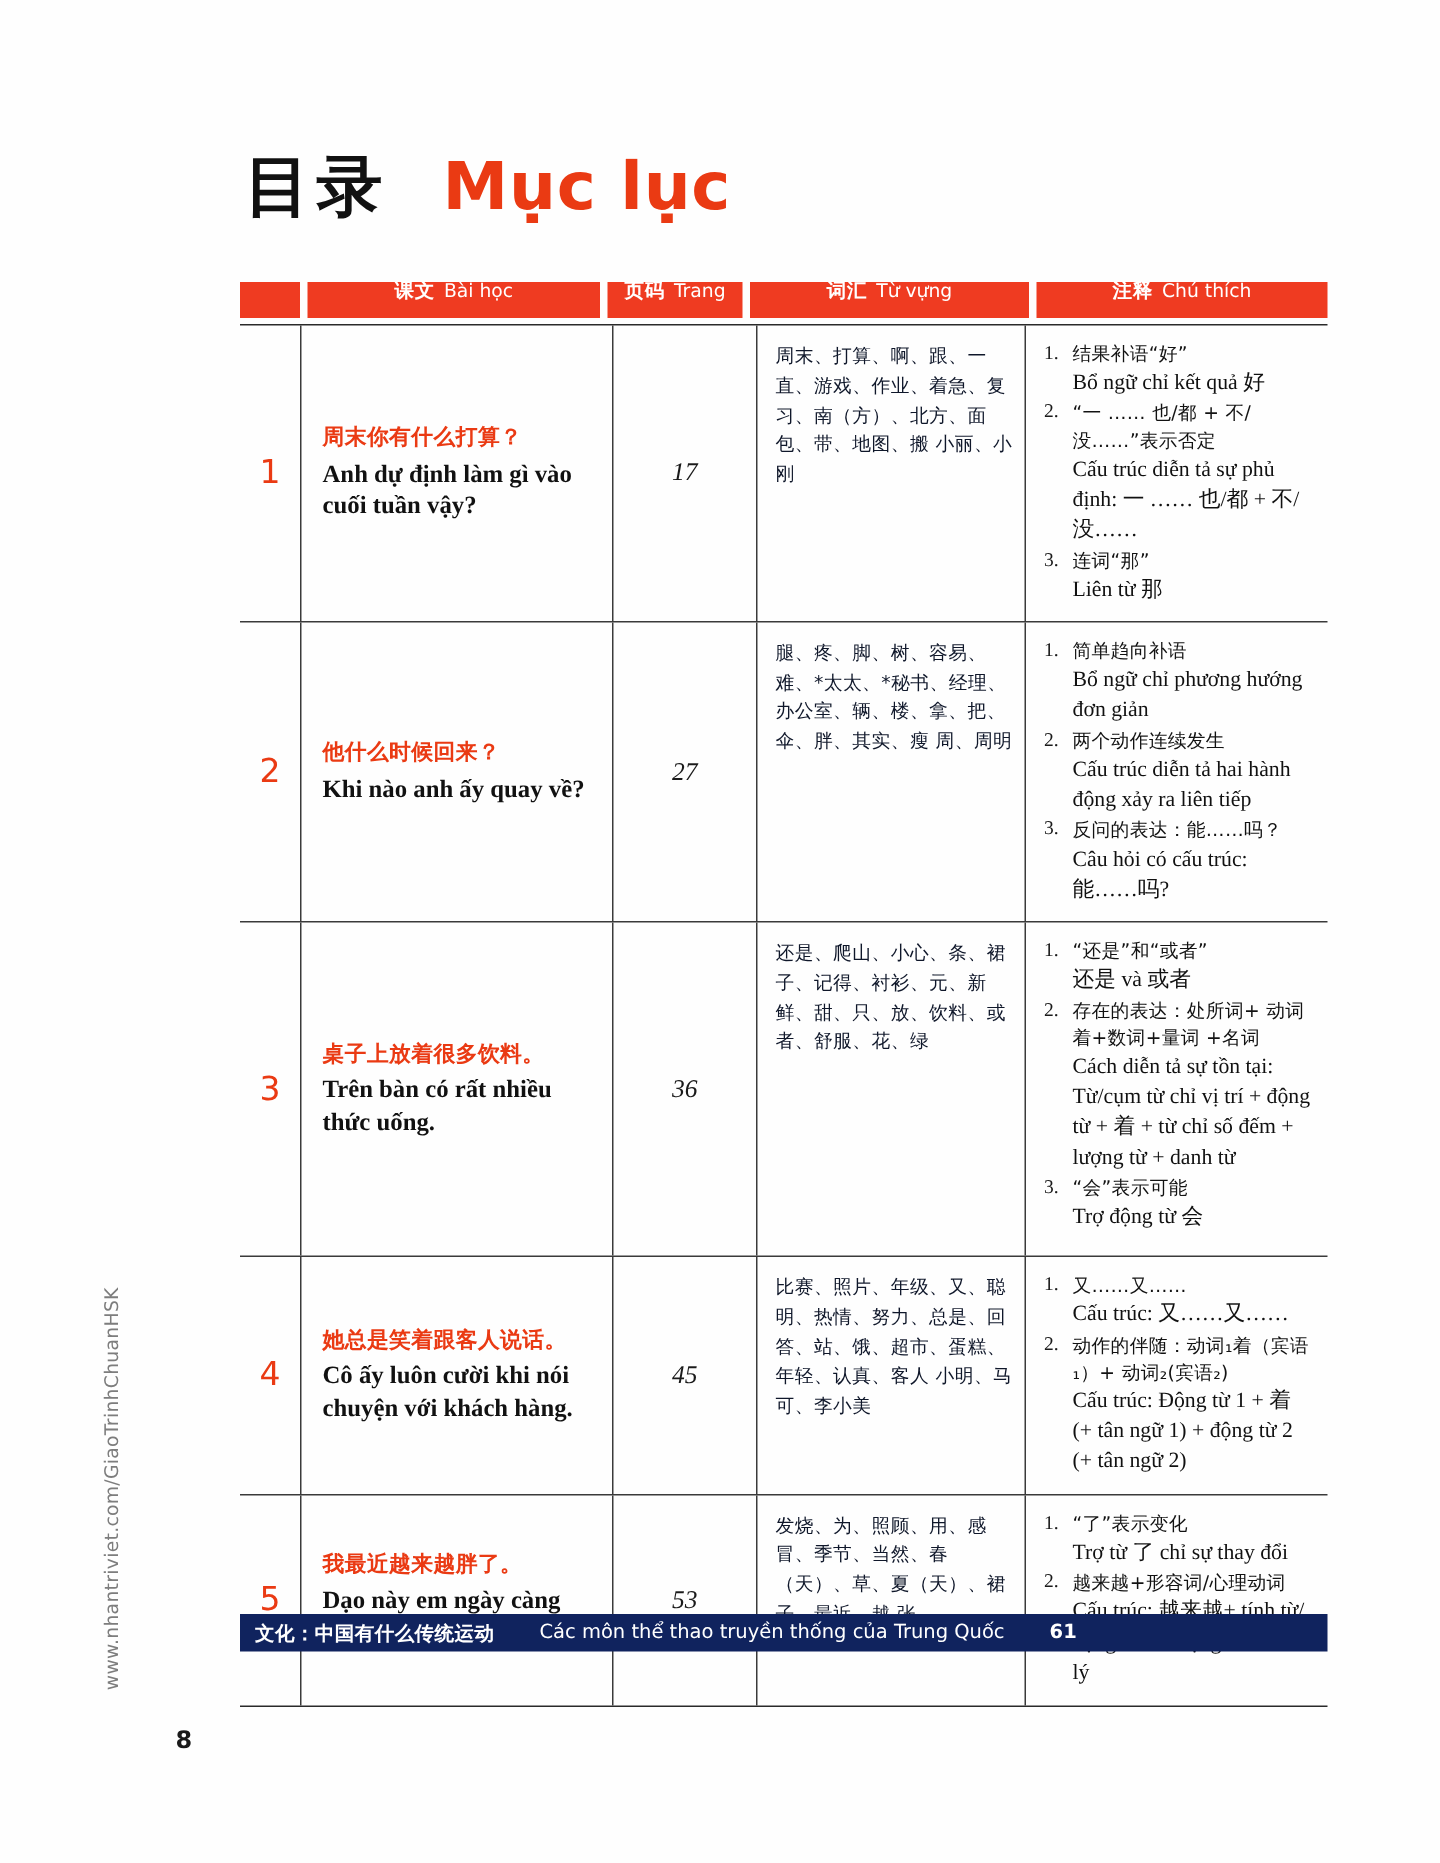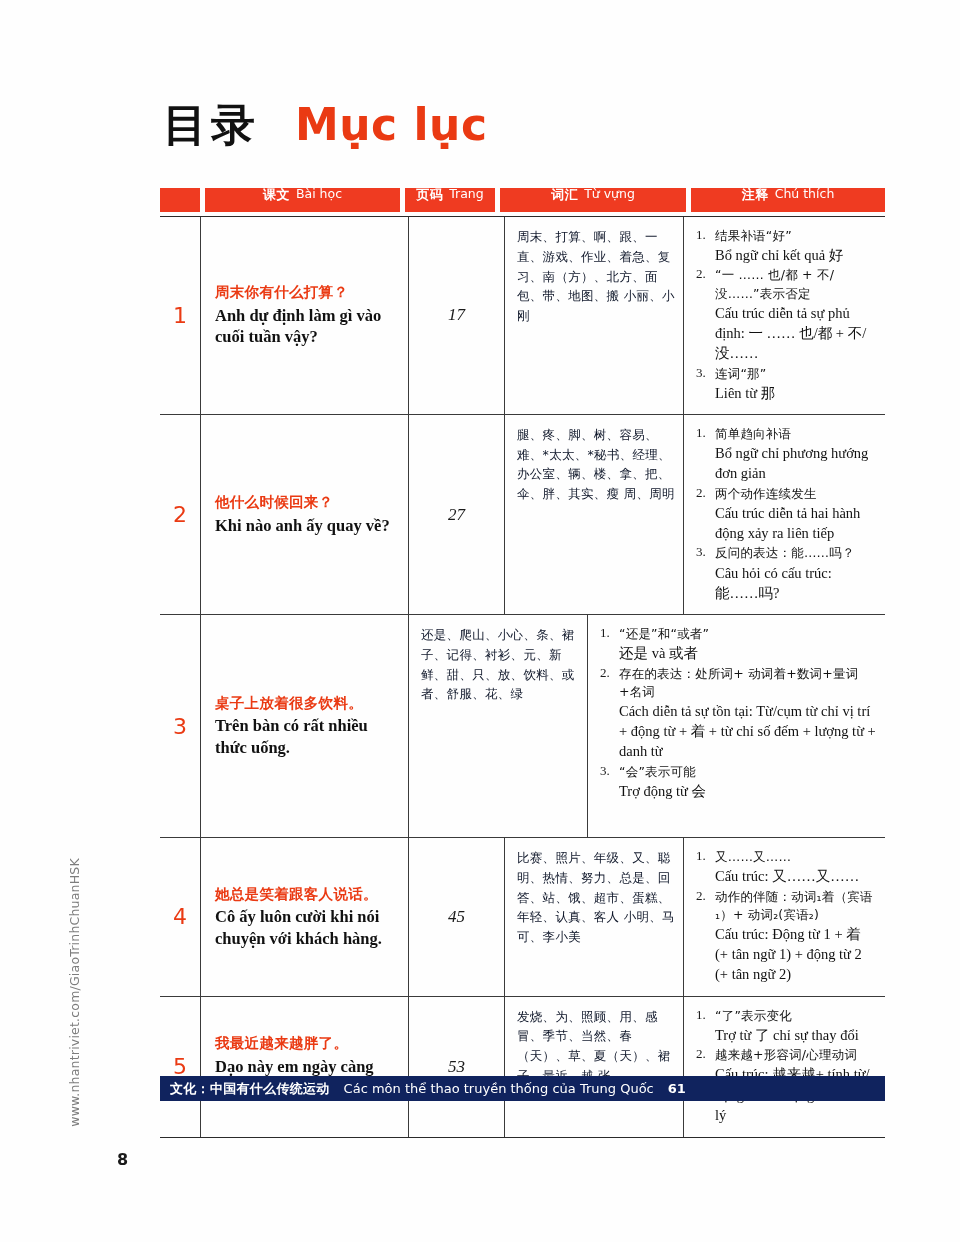--- a/index.html
+++ b/index.html
@@ -237,21 +237,21 @@
     top: 1076px;
     width: 725px;
     height: 25px;
     background: #10235e;
     color: #ffffff;
     display: flex;
     align-items: center;
     padding-left: 10px;
     box-sizing: border-box;
     font-size: 13px;
-    gap: 0px;
+    gap: 16px;
     white-space: nowrap;
   }
   .culture-bar .cn {
     font-family: "DejaVu Sans", sans-serif;
     font-weight: 600;
     letter-spacing: 0.3px;
   }
   .culture-bar .vi {
     font-family: "DejaVu Sans", sans-serif;
     margin-left: 14px;
@@ -351,20 +351,21 @@
           </ol>
         </div>
       </div>
 
       <div class="row" style="min-height:222px">
         <div class="c-num">3</div>
         <div class="c-text">
           <div class="lesson-cn">桌子上放着很多饮料。</div>
           <div class="lesson-vi">Trên bàn có rất nhiều thức uống.</div>
         </div>
+        <div class="c-page">36</div>
         <div class="c-vocab">还是、爬山、小心、条、裙子、记得、衬衫、元、新鲜、甜、只、放、饮料、或者、舒服、花、绿</div>
         <div class="c-note">
           <ol class="note-list">
             <li class="note-item">
               <div class="note-cn">“还是”和“或者”</div>
               <div class="note-vi">还是 và 或者</div>
             </li>
             <li class="note-item">
               <div class="note-cn">存在的表达：处所词+ 动词着+数词+量词 +名词</div>
               <div class="note-vi">Cách diễn tả sự tồn tại: Từ/cụm từ chỉ vị trí + động từ + 着 + từ chỉ số đếm + lượng từ + danh từ</div>

